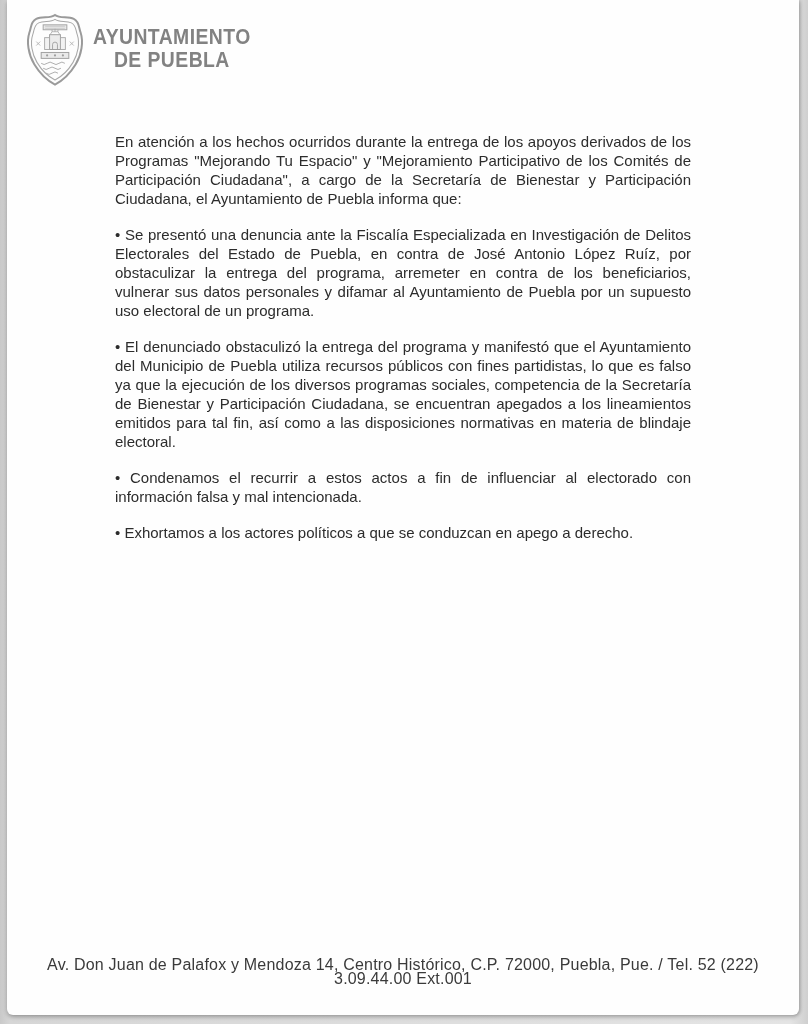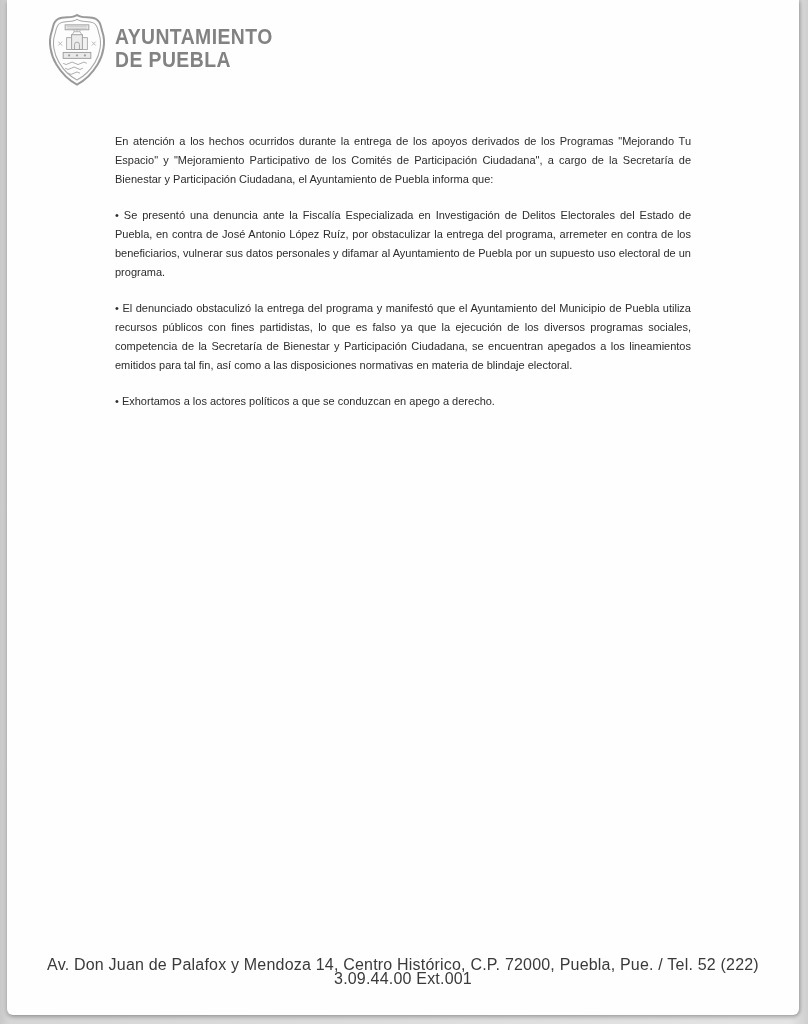--- a/index.html
+++ b/index.html
@@ -17,41 +17,42 @@
   .page {
     position:absolute;
     left:7px; top:0;
     width:792px; height:1015px;
     background: var(--page-bg, #fefefe);
     border-radius: 0 0 6px 6px;
     box-shadow: 0 2px 4px rgba(0,0,0,0.28), 2px 0 3px rgba(0,0,0,0.10);
   }
   .letterhead {
     position:absolute;
-    left:38px; top:12px;
+    left:16px; top:12px;
     display:flex;
     align-items:flex-start;
+    text-align:center;
   }
   .crest { width:64px; height:75px; flex:0 0 auto; }
   .org-name {
     margin:13px 0 0 6px;
     font-weight:bold;
     font-size:22px;
     line-height:23px;
     letter-spacing:0.5px;
     color: var(--header-gray, #828282);
     transform: scaleX(0.88);
     transform-origin:left top;
     white-space:nowrap;
   }
   .doc-body {
     position:absolute;
     left:108px; top:132px;
     width:576px;
-    font-size:11px;
+    font-size:15px;
     line-height:19px;
     text-align:justify;
     color: var(--body-text, #2c2c2c);
   }
   .para { margin:0 0 17px 0; }
   .doc-footer {
     position:absolute;
     left:0; right:0;
     top:958px;
     text-align:center;
@@ -95,19 +96,20 @@
       <div class="org-name">
         <div>AYUNTAMIENTO</div>
         <div>DE PUEBLA</div>
       </div>
     </header>
 
     <main class="doc-body">
       <p class="para">En atención a los hechos ocurridos durante la entrega de los apoyos derivados de los Programas "Mejorando Tu Espacio" y "Mejoramiento Participativo de los Comités de Participación Ciudadana", a cargo de la Secretaría de Bienestar y Participación Ciudadana, el Ayuntamiento de Puebla informa que:</p>
       <p class="para">•  Se presentó una denuncia ante la Fiscalía Especializada en Investigación de Delitos Electorales del Estado de Puebla, en contra de José Antonio López Ruíz, por obstaculizar la entrega del programa, arremeter en contra de los beneficiarios, vulnerar sus datos personales y difamar al Ayuntamiento de Puebla por un supuesto uso electoral de un programa.</p>
       <p class="para">•  El denunciado obstaculizó la entrega del programa y manifestó que el Ayuntamiento del Municipio de Puebla utiliza recursos públicos con fines partidistas, lo que es falso ya que la ejecución de los diversos programas sociales, competencia de la Secretaría de Bienestar y Participación Ciudadana, se encuentran apegados a los lineamientos emitidos para tal fin, así como a las disposiciones normativas en materia de blindaje electoral.</p>
+      <p class="para">•  Condenamos el recurrir a estos actos a fin de influenciar al electorado con información falsa y mal intencionada.</p>
       <p class="para">•  Exhortamos a los actores políticos a que se conduzcan en apego a derecho.</p>
     </main>
 
     <footer class="doc-footer">Av. Don Juan de Palafox y Mendoza 14, Centro Histórico, C.P. 72000, Puebla, Pue. / Tel. 52 (222) 3.09.44.00 Ext.001</footer>
 
   </div>
 </div>
 
 </body></html>

